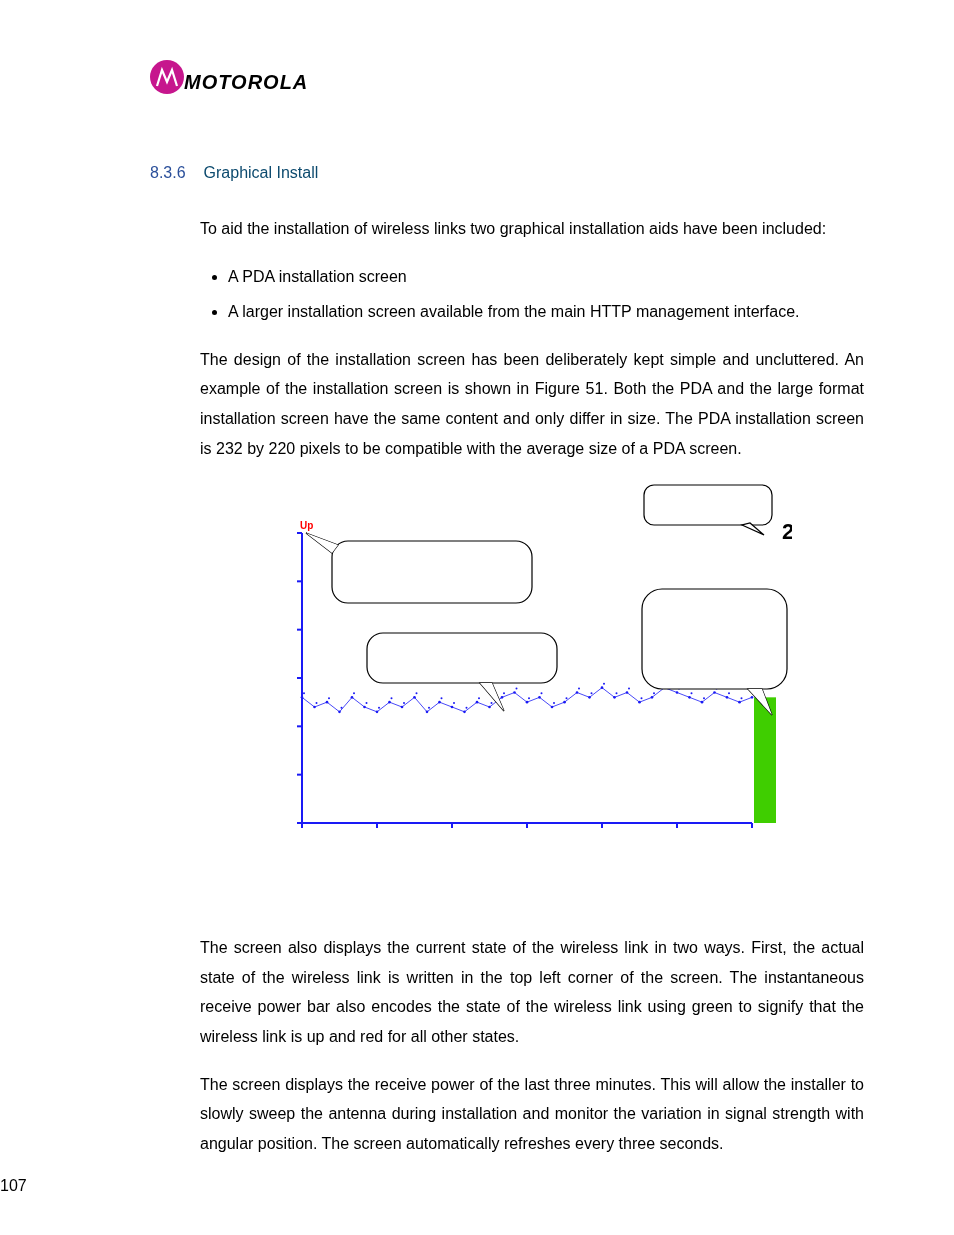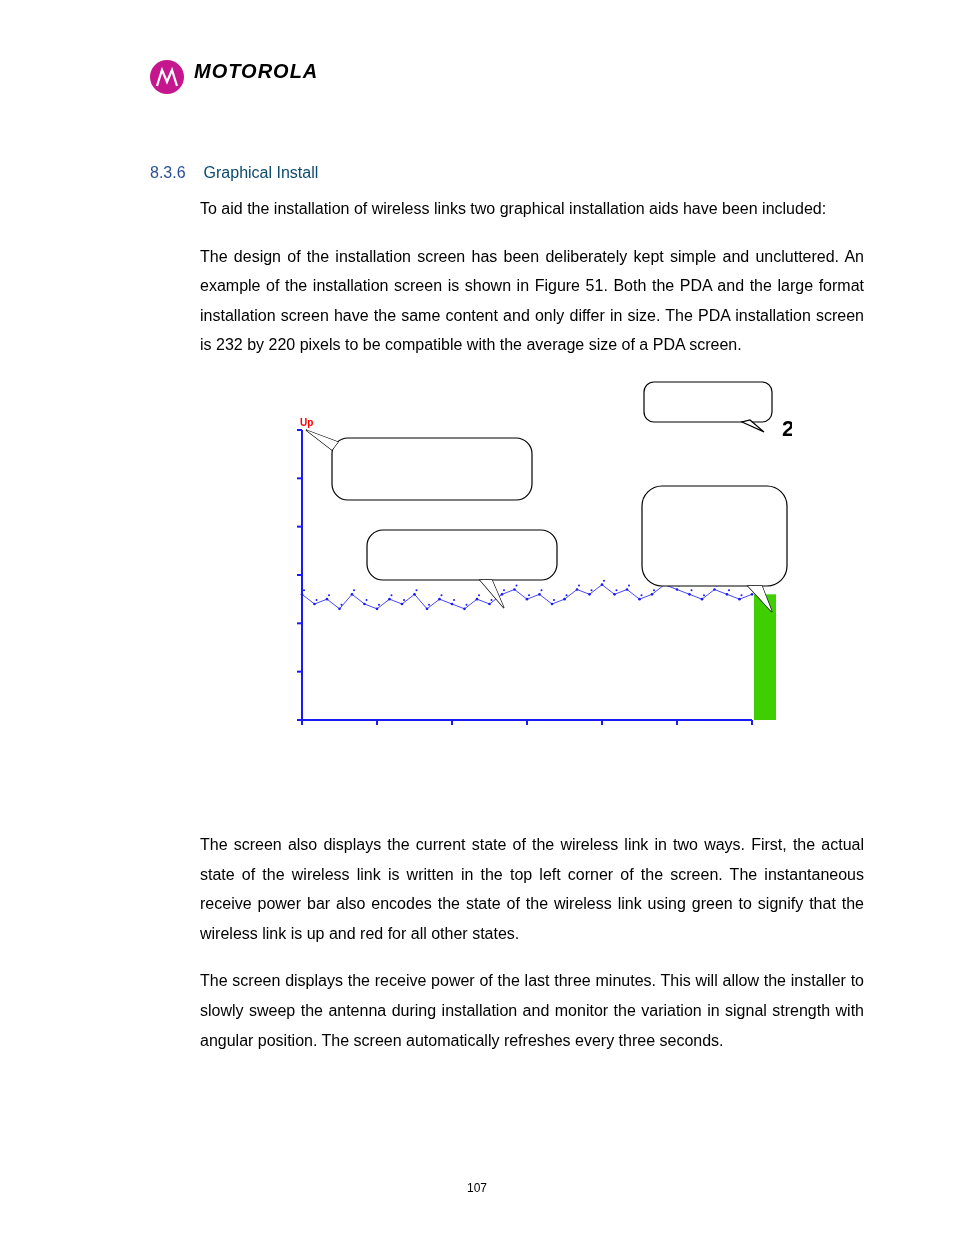--- a/index.html
+++ b/index.html
@@ -11,22 +11,21 @@
   }
   .page {
     width: 954px;
     height: 1235px;
     position: relative;
     box-sizing: border-box;
     padding: 60px 60px 40px 60px;
   }
   .logo-row {
     display: flex;
-    align-items: flex-start;
-    gap: 10px;
+    align-items: flex-end;
     margin-left: 90px;
     margin-bottom: 70px;
   }
   .logo-circle {
     width: 34px;
     height: 34px;
     border-radius: 50%;
     background: #c6168d;
     position: relative;
   }
@@ -34,21 +33,21 @@
   .logo-text {
     font-weight: 900;
     font-style: italic;
     letter-spacing: 1px;
     font-size: 20px;
   }
   .section-row {
     display: flex;
     gap: 18px;
     margin-left: 90px;
-    margin-bottom: 12px;
+    margin-bottom: 32px;
   }
   .section-num { color:#2a4f9a; font-size:16px; }
   .section-title { color:#0c4a6e; font-size:16px; }
   .body-block {
     margin-left: 140px;
     margin-right: 30px;
     font-size: 16px;
     line-height: 1.85;
   }
   .body-block p { margin: 0 0 18px 0; }
@@ -60,22 +59,21 @@
     width: 520px;
     height: 390px;
     margin: 20px auto 60px auto;
     text-align: center;
   }
   .page-num {
     position: absolute;
     bottom: 40px;
     left: 0;
     right: 0;
-    text-align: center;
-    font-size: 12px;
+    font-size: 16px;
   }
 </style>
 </head>
 <body>
 
 <div class="page">
 
   <div class="logo-row">
     <div class="logo-circle">
       <svg width="24" height="22" viewBox="0 0 24 22">
@@ -85,20 +83,24 @@
     <span class="logo-text">MOTOROLA</span>
   </div>
 
   <div class="section-row">
     <span class="section-num">8.3.6</span>
     <span class="section-title">Graphical Install</span>
   </div>
 
   <div class="body-block">
     <p>To aid the installation of wireless links two graphical installation aids have been included:</p>
+    <ul>
+      <li>A PDA installation screen</li>
+      <li>A larger installation screen available from the main HTTP management interface.</li>
+    </ul>
     <p class="justify">The design of the installation screen has been deliberately kept simple and uncluttered. An example of the installation screen is shown in Figure 51. Both the PDA and the large format installation screen have the same content and only differ in size. The PDA installation screen is 232 by 220 pixels to be compatible with the average size of a PDA screen.</p>
 
     <div class="figure-wrap">
       <svg id="chart-svg" width="520" height="390" viewBox="0 0 520 390">
           <line x1="30" y1="50" x2="30" y2="340" stroke="#1a1af5" stroke-width="2"></line>
           <line x1="30" y1="340" x2="480" y2="340" stroke="#1a1af5" stroke-width="2"></line>
           <line x1="25" y1="340" x2="30" y2="340" stroke="#1a1af5" stroke-width="2"></line>
           <line x1="25" y1="291.6666666666667" x2="30" y2="291.6666666666667" stroke="#1a1af5" stroke-width="2"></line>
           <line x1="25" y1="243.33333333333334" x2="30" y2="243.33333333333334" stroke="#1a1af5" stroke-width="2"></line>
           <line x1="25" y1="195" x2="30" y2="195" stroke="#1a1af5" stroke-width="2"></line>

